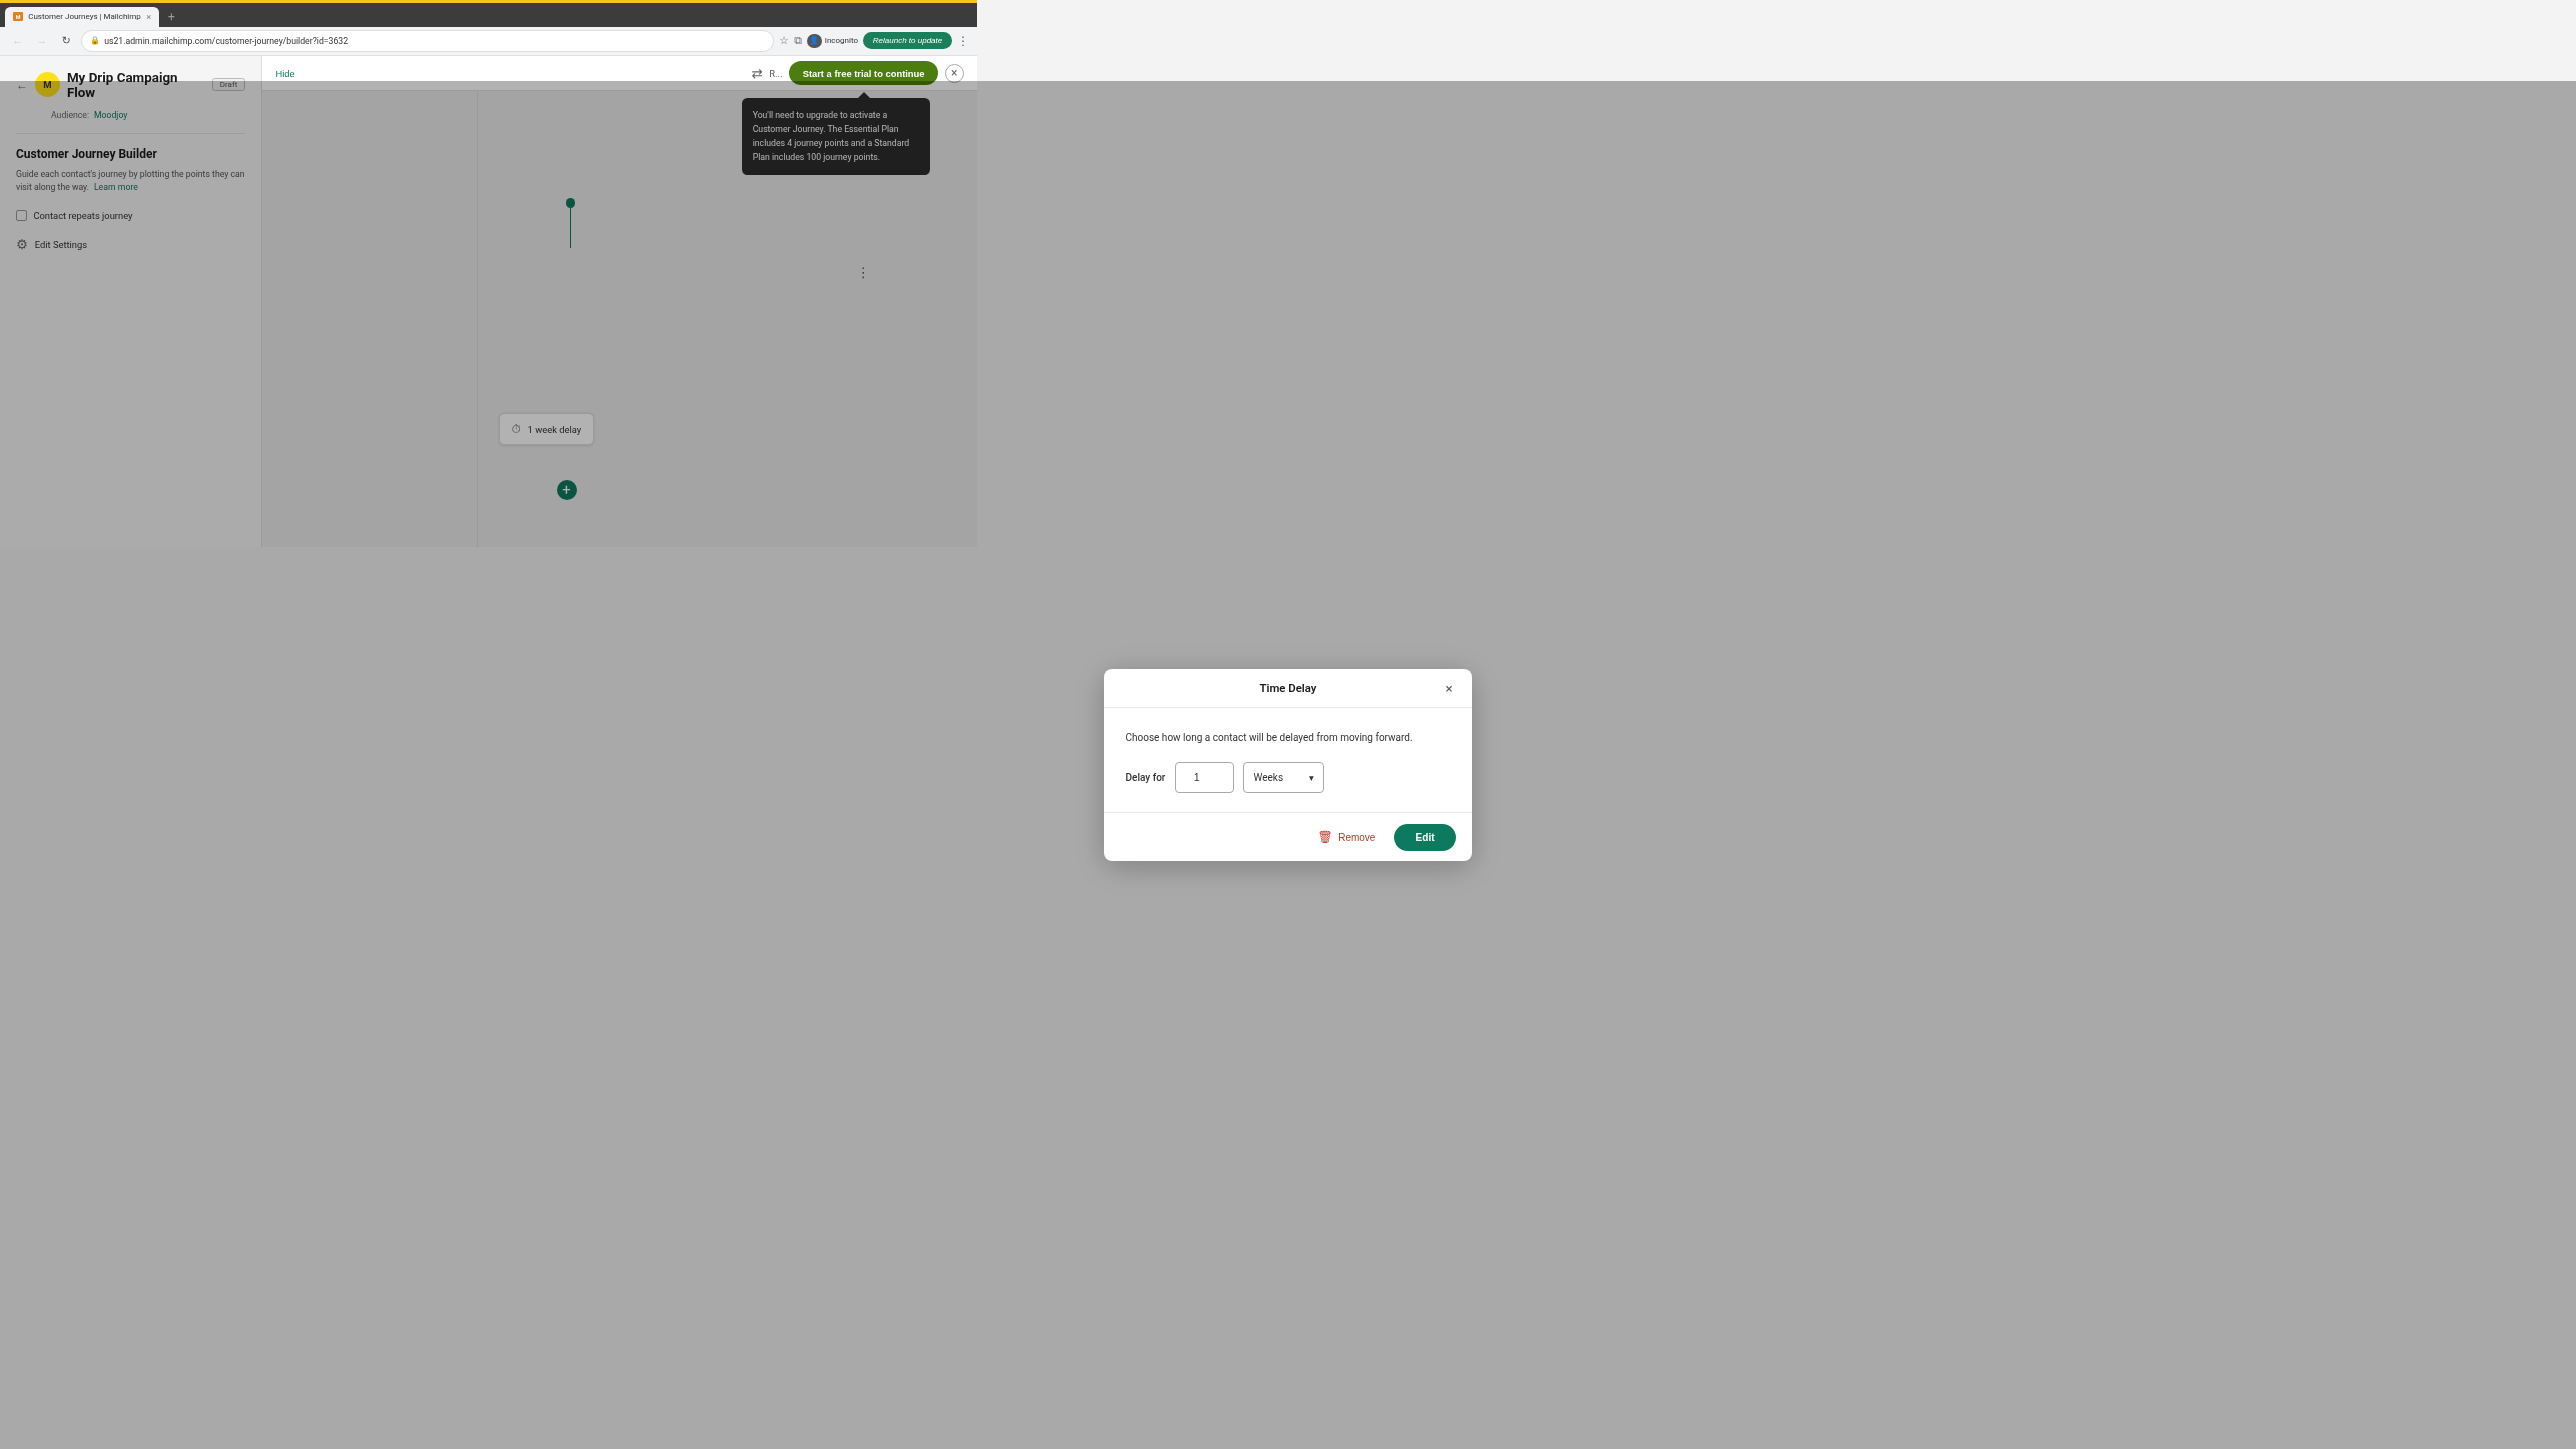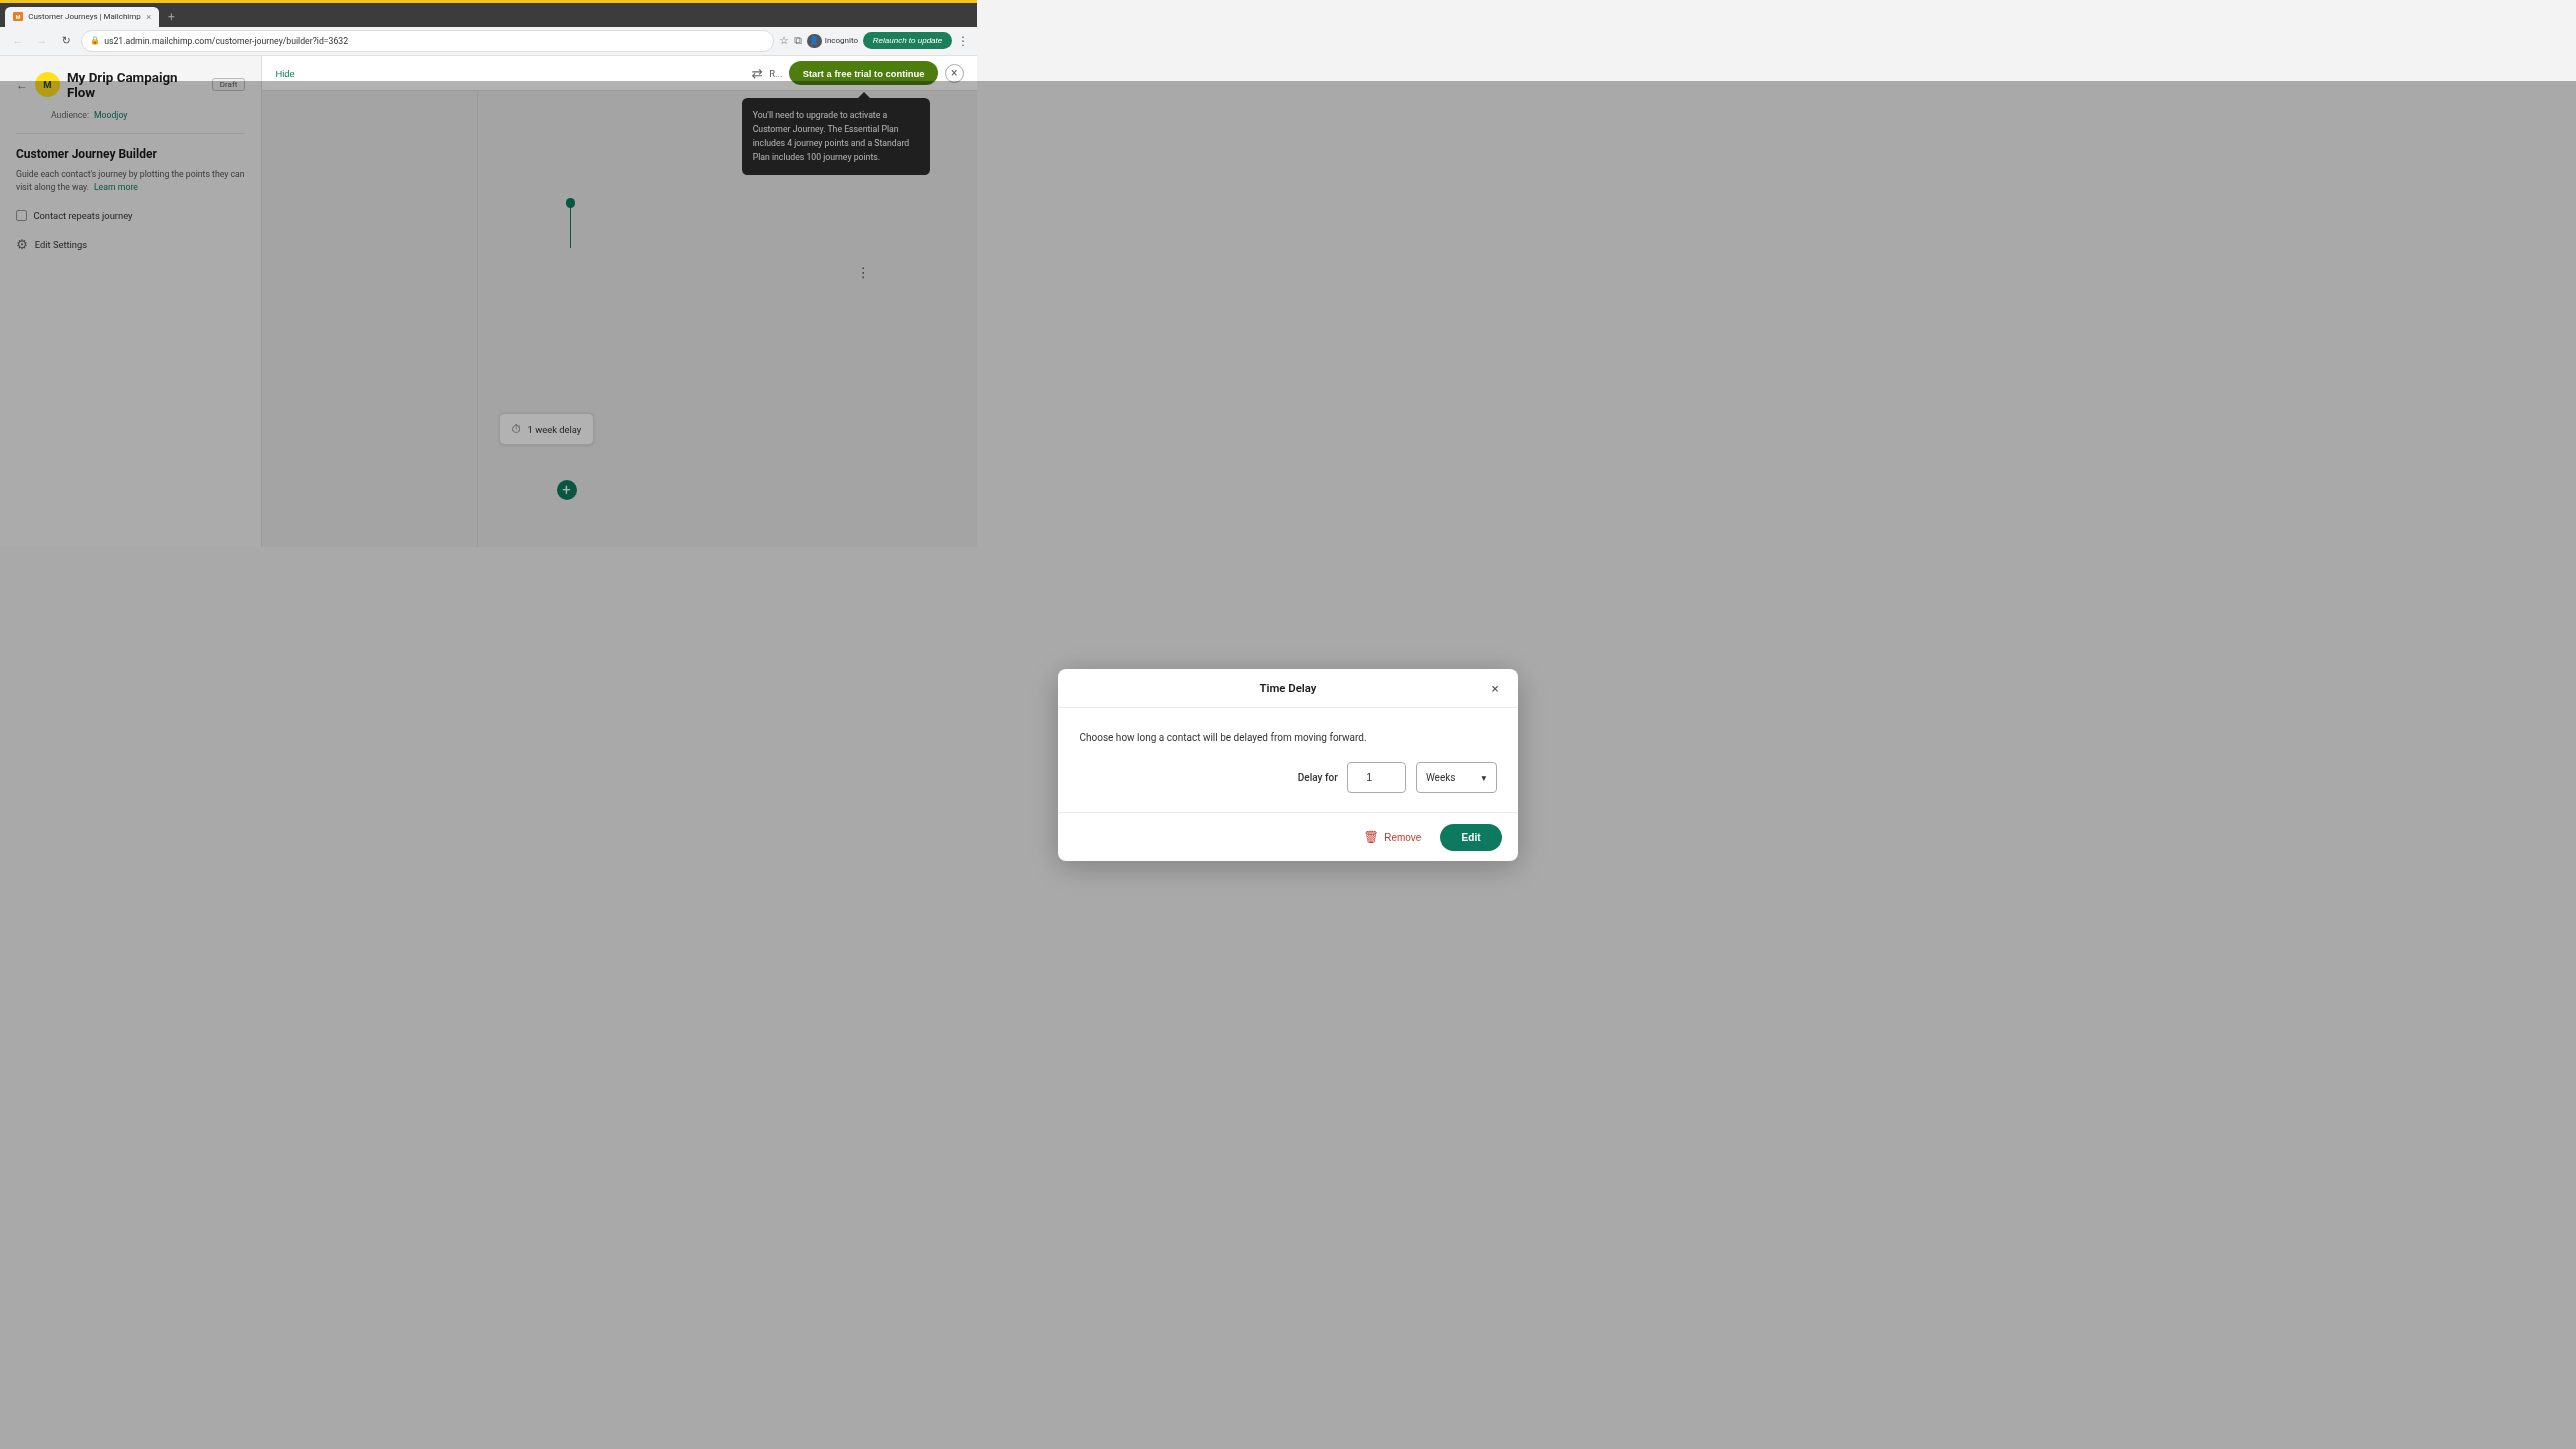--- a/index.html
+++ b/index.html
@@ -165,30 +165,30 @@
       </div>
 
       <div style="position:absolute; right:-20px; top:50%; transform:translateY(-50%) rotate(-90deg); background:#ddd; padding:5.4px 9.4px; font-size:8px; color:#555; cursor:pointer; border-radius:2.7px 2.7px 0 0;">
         <span>Feedback</span>
       </div>
     </div>
   </div>
 </div>
 
 <div class="modal-overlay">
-  <div class="modal" style="background:white; border-radius:8px; width:460px; box-shadow:0 5.4px 32px rgba(0,0,0,0.25); overflow:hidden;">
+  <div class="modal" style="background:white; border-radius:8px; width:368px; box-shadow:0 5.4px 32px rgba(0,0,0,0.25); overflow:hidden;">
 
     <div style="padding:12px 16px; border-bottom:0.7px solid #e8e8e8; display:flex; align-items:center; justify-content:center; position:relative;">
       <h2 style="font-size:11.4px; font-weight:600; color:#1a1a1a; text-align:center;">Time Delay</h2>
       <div style="position:absolute; right:13.4px; top:50%; transform:translateY(-50%); width:19px; height:19px; display:flex; align-items:center; justify-content:center; cursor:pointer; font-size:13.4px; color:#555;">×</div>
     </div>
 
     <div style="padding:24px 21.5px 19px;">
       <p style="font-size:10px; color:#333; margin-bottom:19px;">Choose how long a contact will be delayed from moving forward.</p>
-      <div style="display:flex; align-items:center; gap:9.4px;justify-content:flex-end;">
+      <div style="display:flex; align-items:center; gap:9.4px;">
         <span style="font-size:10px; color:#333; font-weight:500;">Delay for</span>
         <input type="number" value="1" style="width: 59px; height: 31px; border: 1px solid rgb(170, 170, 170); border-radius: 4px; font-size: 10.7px; text-align: center; color: rgb(51, 51, 51); outline: none; padding: 0px 5.4px;">
         <div style="height:31px; border:1px solid #aaa; border-radius:4px; padding:0 9.4px; font-size:10px; color:#333; display:flex; align-items:center; gap:5.4px; cursor:pointer; min-width:81px; background:white;">
           <span>Weeks</span>
           <span style="font-size:9.4px; margin-left:auto;">▾</span>
         </div>
       </div>
     </div>
 
     <div style="padding:10.7px 16px; border-top:0.7px solid #e8e8e8; display:flex; align-items:center; justify-content:flex-end; gap:10.7px;">

